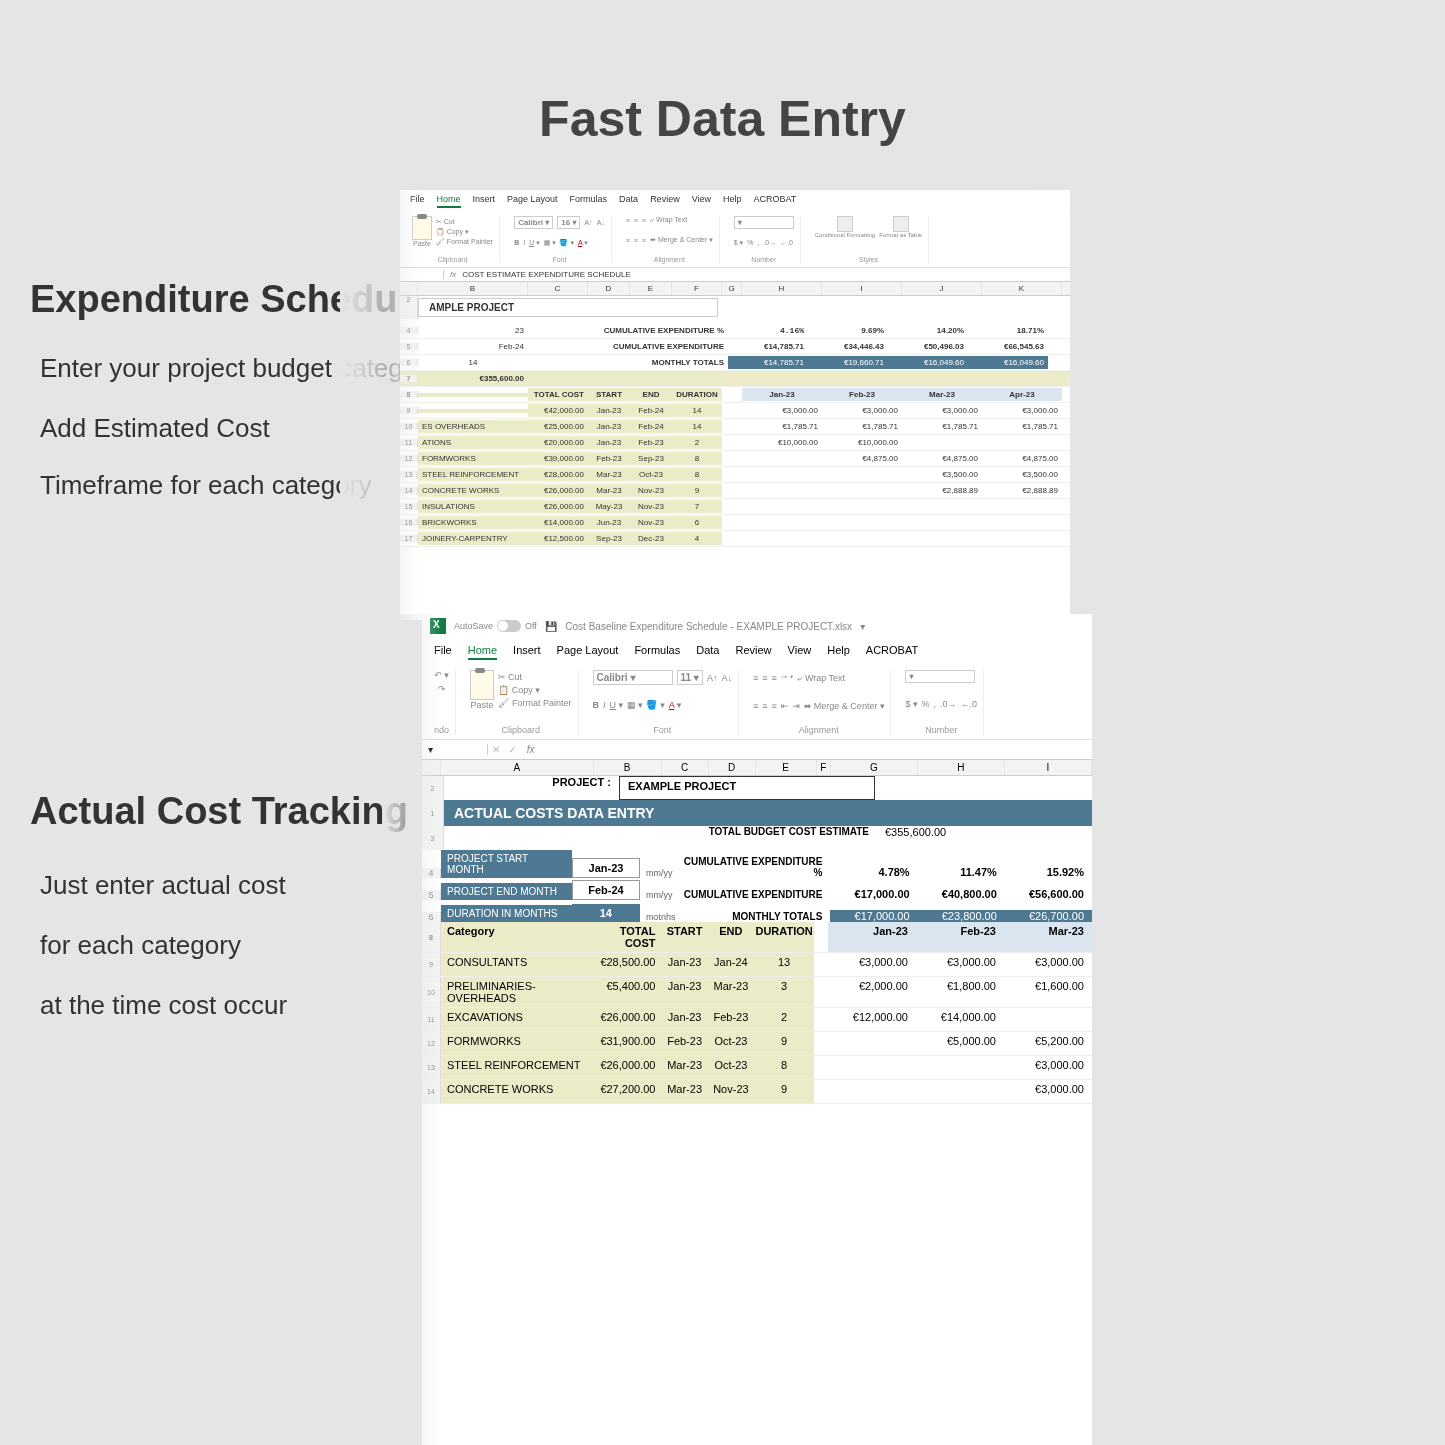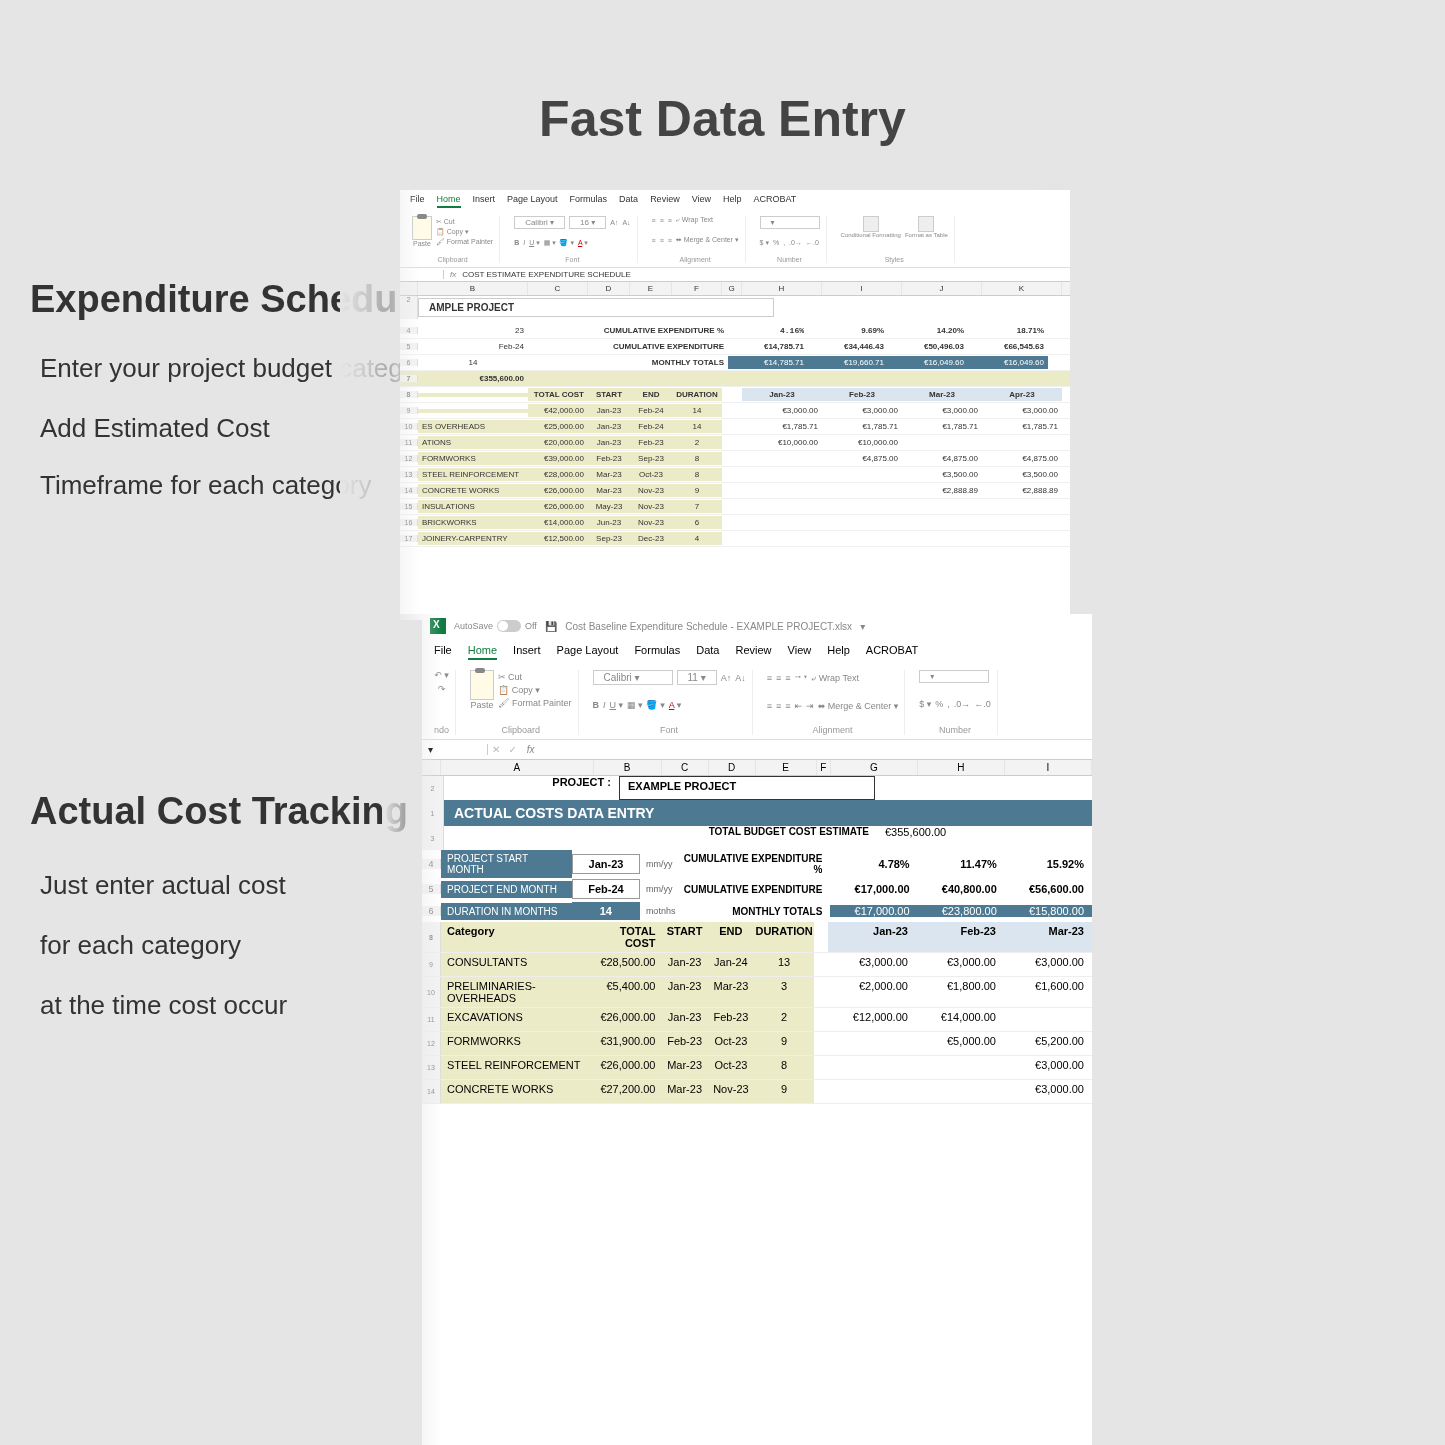--- a/index.html
+++ b/index.html
@@ -88,21 +88,21 @@
   display: flex;
   flex-direction: column;
   justify-content: space-between;
   border-right: 1px solid #eee;
   padding: 0 6px;
 }
 .ribbon-group .glabel { text-align: center; font-size: 7px; color: #999; }
 .ribbon-btns { display: flex; gap: 4px; flex-wrap: wrap; align-items: center; }
 .paste-icon { width: 20px; height: 24px; background: #fffbe6; border: 1px solid #ccc; position: relative; }
 .paste-icon::before { content: ''; position: absolute; top: -3px; left: 4px; width: 10px; height: 5px; background: #888; border-radius: 2px; }
-.font-select { border: 1px solid #ccc; padding: 1px 10px; font-size: 8px; background: #fff; }
+.font-select { border: 1px solid #ccc; padding: 1px 3px; font-size: 8px; background: #fff; font-weight: bold; }
 
 .formula-bar {
   display: flex;
   border-bottom: 1px solid #ccc;
   font-size: 8px;
   padding: 2px 4px;
 }
 .formula-bar .fx { font-style: italic; color: #888; padding: 0 6px; }
 .formula-bar .fval { flex: 1; }
 
@@ -122,21 +122,21 @@
   font-weight: bold;
   font-size: 11px;
 }
 .project-row {
   background: #fff;
   border: 1px solid #ccc;
   padding: 3px 10px;
   font-weight: bold;
   font-size: 10px;
   margin: 2px 0;
-  width: 356px;
+  width: 300px;
 }
 
 .data-table {
   font-size: 8px;
 }
 .data-row { display: flex; min-height: 16px; align-items: center; border-bottom: 1px solid #f0f0f0; }
 .data-row.header { font-weight: bold; }
 .cell { padding: 2px 4px; text-align: right; }
 .cell.left { text-align: left; }
 .cell.center { text-align: center; }
@@ -194,21 +194,21 @@
 .excel2 .col-headers { font-size: 10px; }
 .excel2 .sheet2 { font-size: 11px; }
 .sheet2 .title-bar2 {
   background: #4d7a92;
   color: #fff;
   padding: 5px 10px;
   font-weight: bold;
   font-size: 14px;
 }
 
-.sheet2 .param-row { display: flex; align-items: center; min-height: 22px; }
+.sheet2 .param-row { display: flex; align-items: flex-end; min-height: 22px; }
 .sheet2 .param-row .rownum { width: 22px; font-size: 9px; }
 .sheet2 .param-label { background: #4d7a92; color: #fff; padding: 3px 6px; width: 150px; font-size: 10px; }
 .sheet2 .param-val { background: #fff; border: 1px solid #999; width: 78px; text-align: center; font-weight: bold; padding: 3px; font-size: 11px; }
 .sheet2 .param-unit { padding: 0 6px; color: #666; font-size: 9px; width: 48px; }
 .sheet2 .stat-label { font-weight: bold; text-align: right; width: 190px; padding-right: 8px; font-size: 10px; }
 .sheet2 .stat-val { width: 100px; text-align: right; padding-right: 8px; font-size: 11px; }
 .sheet2 .mtot { background: #4d7a92; color: #fff; }
 .sheet2 .yellow-row { background: #ecebc8; }
 .sheet2 .cat-header { font-weight: bold; }
 .sheet2 .month-header2 { background: #dae5ef; font-weight: bold; text-align: center; }
@@ -665,21 +665,21 @@
       <div class="stat-val" style="font-weight:bold;">€56,600.00</div>
     </div>
     <div class="param-row">
       <div class="rownum">6</div>
       <div class="param-label">DURATION IN MONTHS</div>
       <div class="param-val" style="border:none;background:#4d7a92;color:#fff;">14</div>
       <div class="param-unit">motnhs</div>
       <div class="stat-label" style="width:170px;">MONTHLY TOTALS</div>
       <div class="stat-val mtot">€17,000.00</div>
       <div class="stat-val mtot">€23,800.00</div>
-      <div class="stat-val mtot">€15,800.00</div>
+      <div class="stat-val mtot">€26,700.00</div>
     </div>
     <div class="drow cat-header">
       <div class="rownum">8</div>
       <div class="c-cat yellow-row">Category</div>
       <div class="c-total yellow-row">TOTAL COST</div>
       <div class="c-date yellow-row">START</div>
       <div class="c-date yellow-row">END</div>
       <div class="c-dur yellow-row">DURATION</div>
       <div class="c-gap"></div>
       <div class="c-month month-header2">Jan-23</div>

